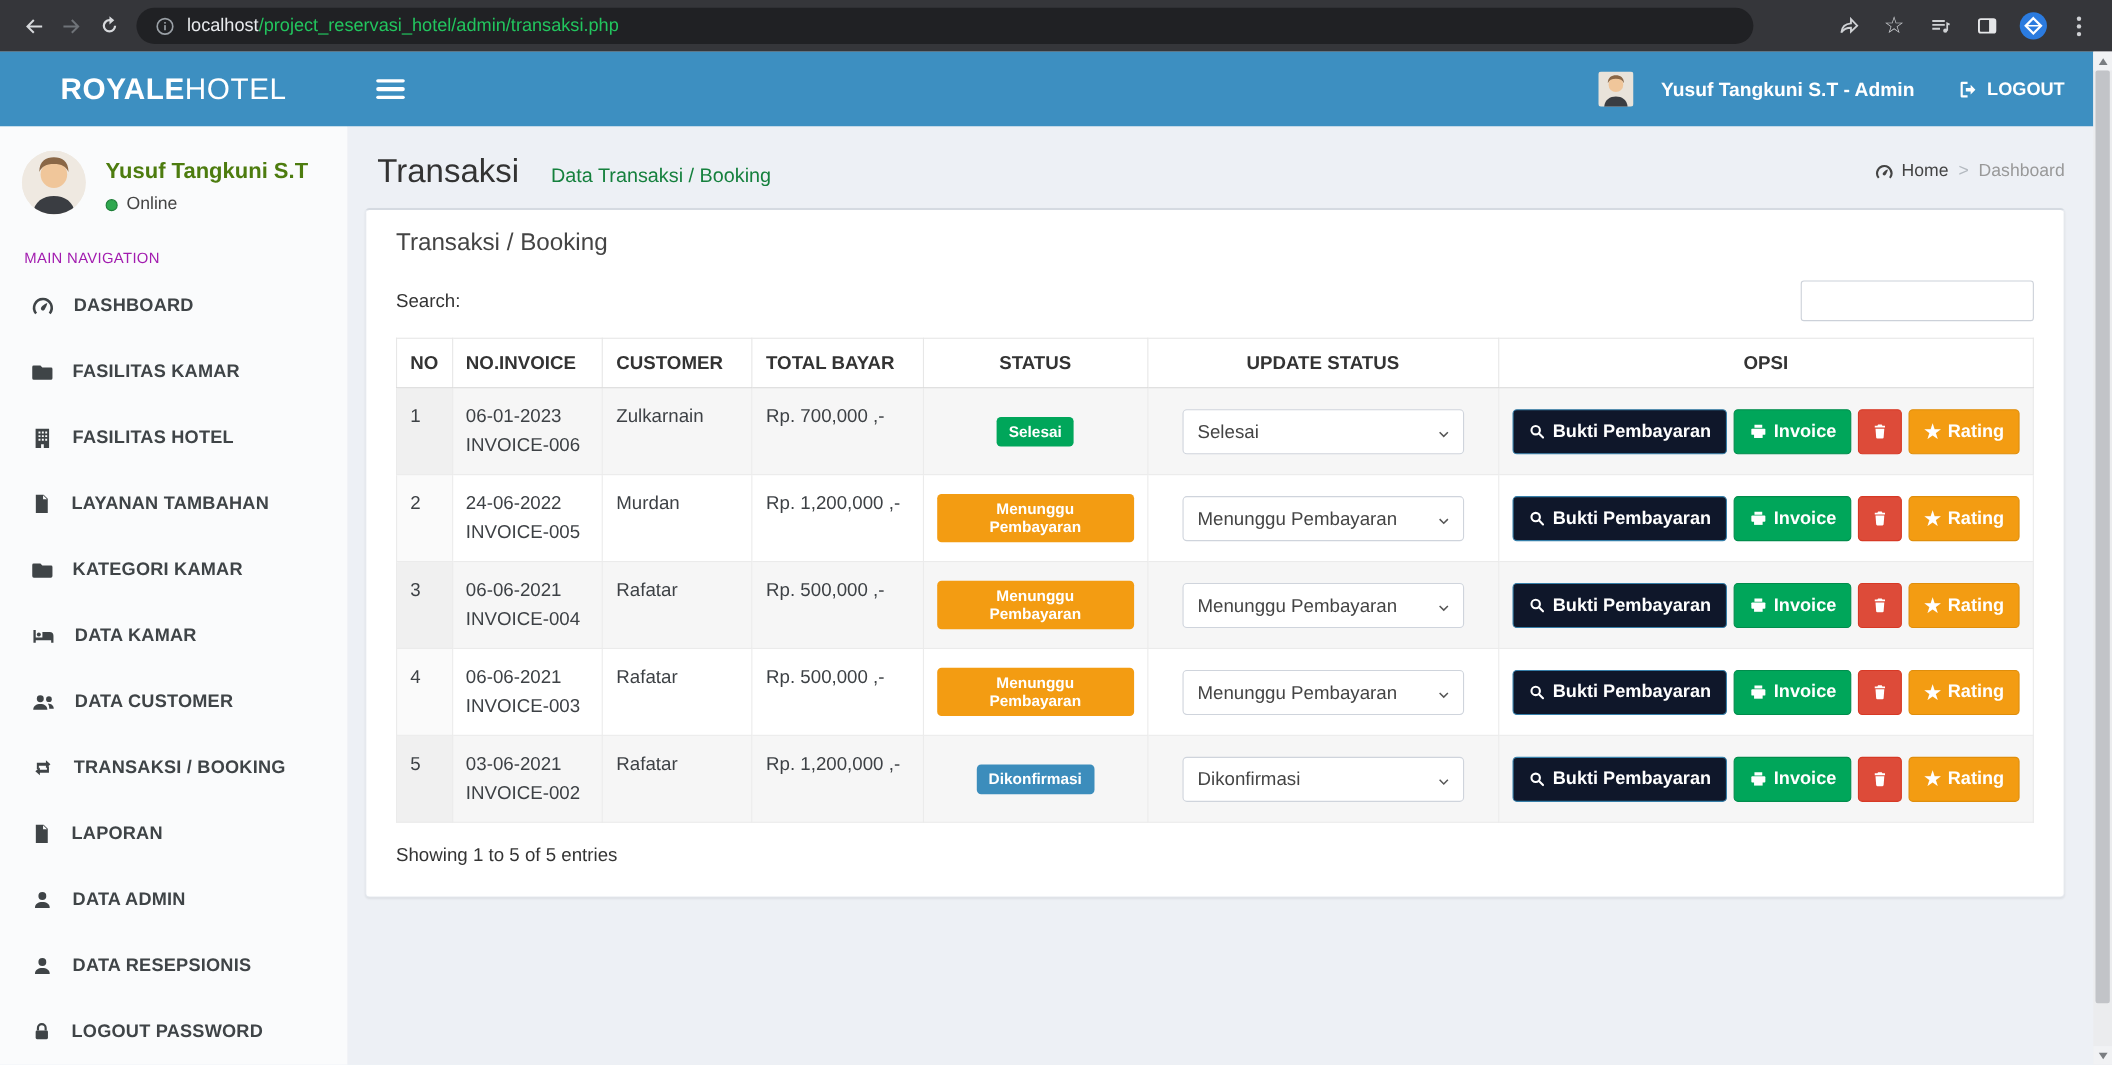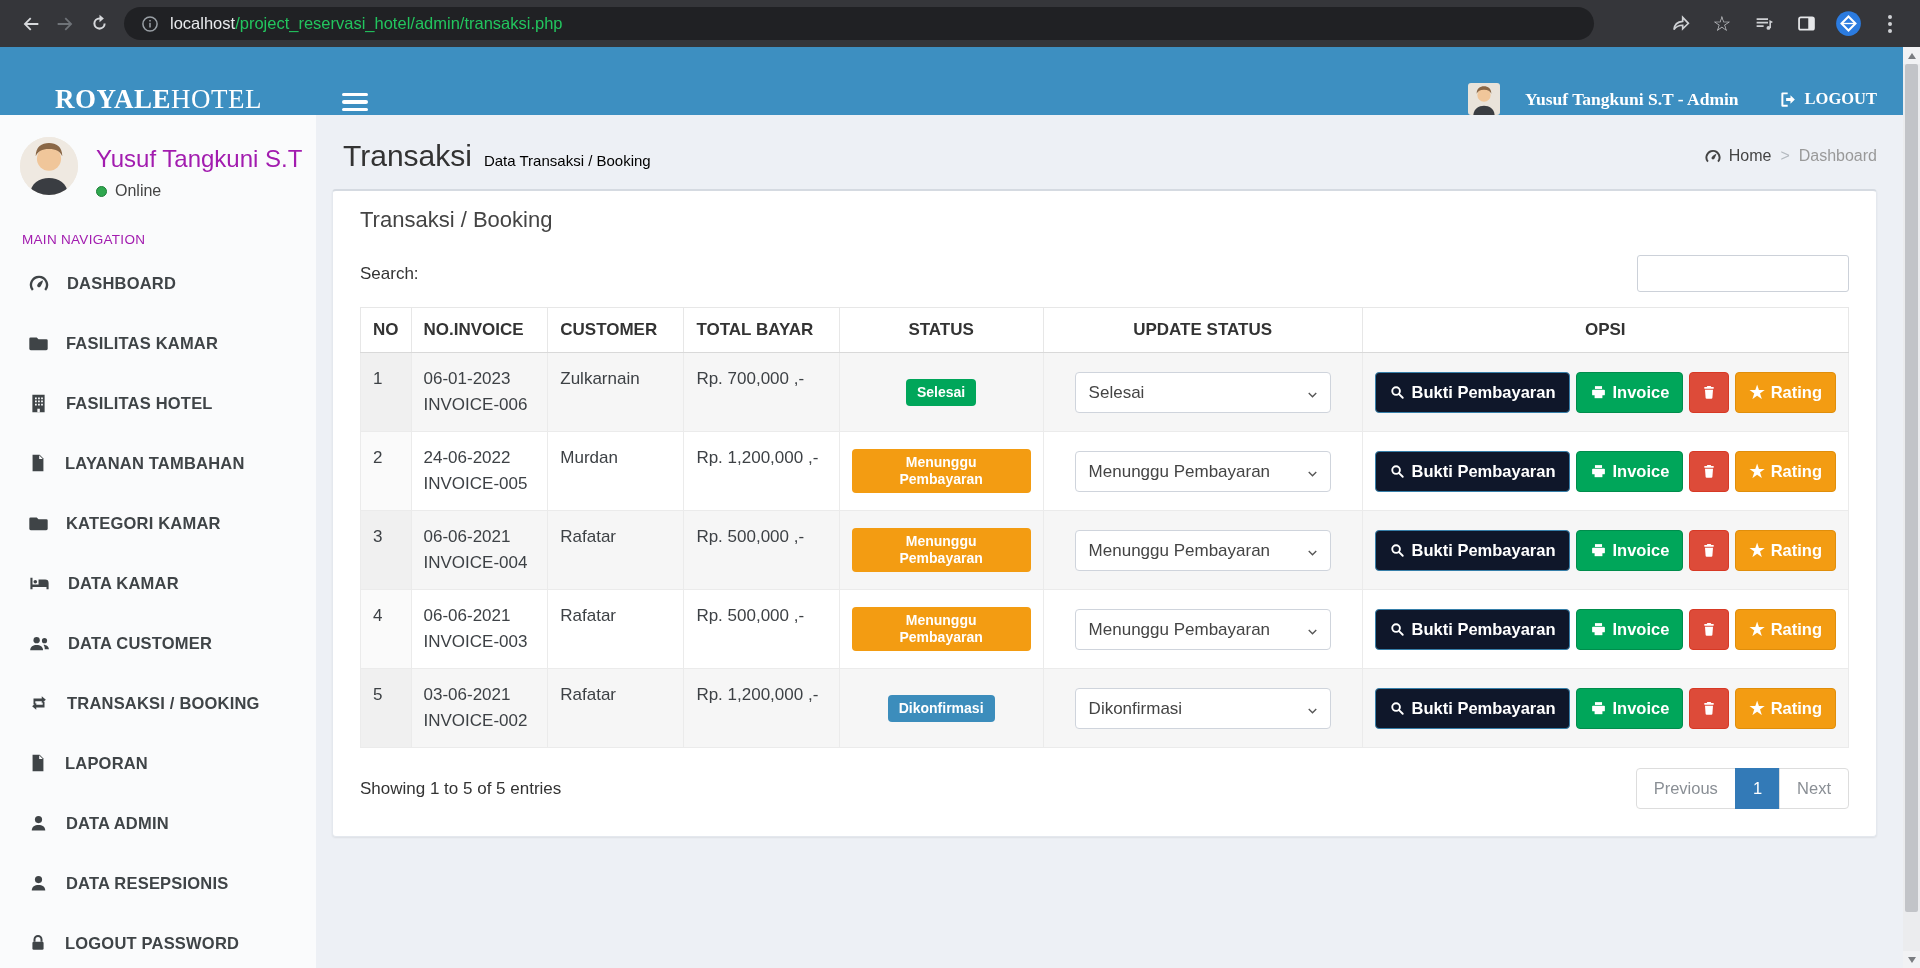--- a/index.html
+++ b/index.html
@@ -16,52 +16,52 @@
   .chrome-right .navbtn { width:32px; height:32px; }
   .star-glyph { color:#cfd1d4; font-size:21px; }
   .dots { display:flex; flex-direction:column; gap:3px; }
   .dots i { width:4px; height:4px; border-radius:50%; background:#cfd1d4; }
 
   
   .viewport { position:relative; height:921px; }
   .page { margin-right:17px; height:100%; display:flex; flex-direction:column; }
 
   
-  .app-header { height:68px; background:#3d8fc1; display:flex; align-items:flex-end; color:#fff; flex:0 0 auto;font-family:Liberation Serif, serif; }
+  .app-header { height:68px; background:#3d8fc1; display:flex; align-items:center; color:#fff; flex:0 0 auto; }
   .brand { width:316px; padding-left:55px; font-size:27px; letter-spacing:.5px; }
   .brand b { font-weight:700; } .brand span { font-weight:300; }
   .hamburger { width:26px; margin-left:26px; cursor:pointer; }
   .hamburger i { display:block; height:3.5px; background:#fff; border-radius:2px; margin:4px 0; }
   .header-right { margin-left:auto; display:flex; align-items:center; gap:18px; padding-right:26px; }
   .header-user { display:flex; align-items:center; gap:25px; cursor:pointer; }
   .header-user .uname { font-size:17.5px; font-weight:600; }
   .logout { display:flex; align-items:center; gap:7px; font-size:16.5px; font-weight:700; margin-left:22px; cursor:pointer; }
 
   
   .main { flex:1; display:flex; min-height:0; }
   .sidebar { width:316px; background:#fafbfc; flex:0 0 auto; }
   .content { flex:1; background:#edf0f5; min-width:0; }
 
   
   .side-user { display:flex; align-items:flex-start; gap:18px; padding:22px 0 0 20px; }
   .avatar-lg { width:58px; height:58px; border-radius:50%; overflow:hidden; background:#efe9e1; flex:0 0 auto; }
-  .side-user .uname { font-size:24px; font-weight:400; color:#a21caf; margin-top:8px; }
+  .side-user .uname { font-size:20px; font-weight:700; color:#4d7c0f; margin-top:8px; }
   .online-row { display:flex; align-items:center; gap:8px; margin-top:9px; }
   .online-dot { width:11px; height:11px; border-radius:50%; background:#2fa84f; border:1px solid #1e7e38; }
   .online-row span { font-size:16px; color:#444; }
   .nav-label { margin:32px 0 6px 22px; font-size:13.5px; color:#a21caf; letter-spacing:.3px; }
   .nav-item { height:60px; display:flex; align-items:center; gap:17px; padding-left:28px; cursor:pointer; color:#3f4447; }
   .nav-item svg { flex:0 0 auto; }
   .nav-item .lbl { font-size:16.5px; font-weight:700; letter-spacing:.2px; }
 
   
   .content-header { display:flex; align-items:center; justify-content:space-between; padding:24px 26px 16px 27px; }
   .titles { display:flex; align-items:baseline; gap:12px; }
   .page-title { font-size:30px; font-weight:400; color:#333; }
-  .page-subtitle { font-size:15px; color:#000000; }
+  .page-subtitle { font-size:18px; color:#15803d;margin-left:17px; }
   .breadcrumb { display:flex; align-items:center; gap:9px; font-size:16px; }
   .breadcrumb .home { color:#444; display:flex; align-items:center; gap:7px; cursor:pointer; }
   .breadcrumb .sep { color:#b3b9bf; }
   .breadcrumb .current { color:#999; }
 
   
   .card { margin:0 26px 0 16px; background:#fff; border:1px solid #e4e8ee; border-top:2px solid #d5dae1;
     border-radius:4px; box-shadow:0 1px 2px rgba(0,0,0,.07); padding:14px 27px 27px; }
   .card-title { font-size:22px; font-weight:500; color:#444; margin:2px 0 22px; }
   .search-row { display:flex; justify-content:space-between; align-items:center; margin-bottom:15px; }
@@ -602,25 +602,20 @@
                       </button>
                 </div>
               </td>
             </tr>
 
           </tbody>
         </table>
 
         <div class="table-footer">
           <span class="showing">Showing 1 to 5 of 5 entries</span>
-          <div class="pager">
-            <a>Previous</a>
-            <a class="active">1</a>
-            <a>Next</a>
-          </div>
         </div>
 
       </div>
     </div>
   </div>
 
 </div>
 
 <div class="scrollbar">
   <div class="sb-btn sb-up">

